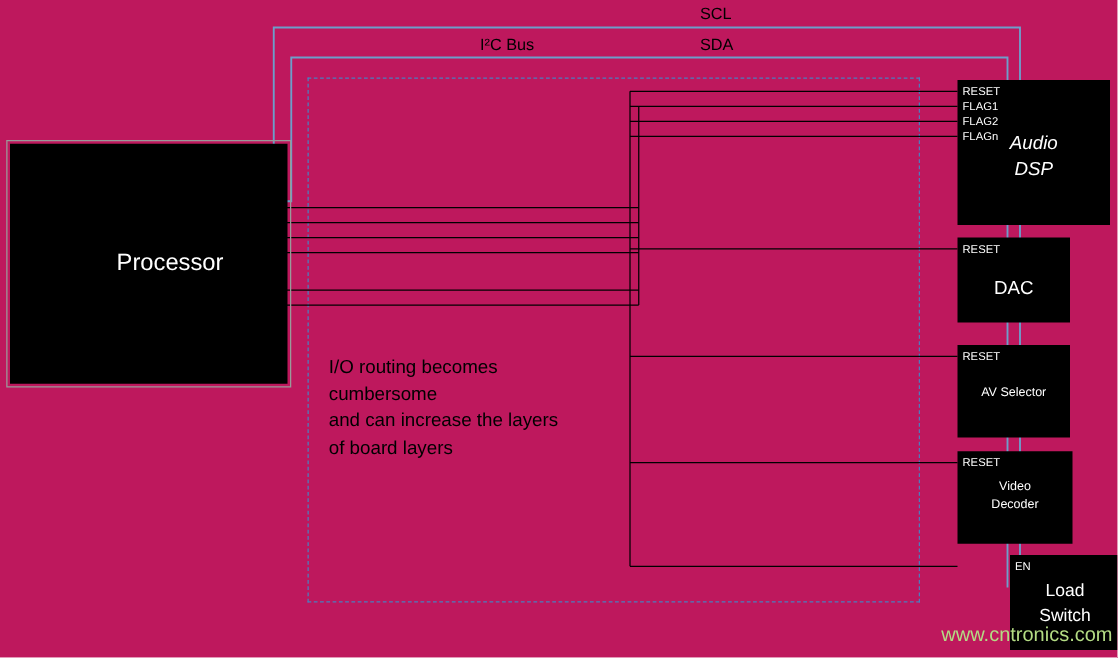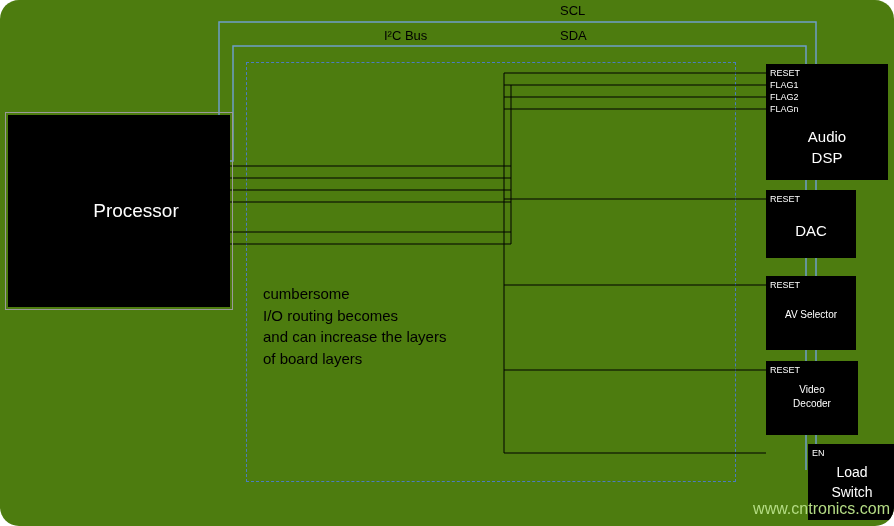--- a/index.html
+++ b/index.html
@@ -1,22 +1,21 @@
 <!DOCTYPE html>
 <html><head>
 <meta charset="utf-8">
 <style>
   html,body{margin:0;padding:0;background:#fff;}
   .canvas{
     position:relative;
     width:894px;height:526px;
-    background:#4d7c0f;
+    background:#be185d;
     font-family:"Liberation Sans", sans-serif;
     overflow:hidden;
-    border-radius:19px;
   }
   svg.wires{position:absolute;left:0;top:0;width:894px;height:526px;}
   .dashed-box{
     position:absolute;
     left:246px;top:62px;width:490px;height:420px;
     border:1.5px dashed #4a7dbf;
     box-sizing:border-box;
   }
   .bus-label{
     position:absolute;
@@ -110,21 +109,21 @@
     <span class="proc-label">Processor</span>
   </div>
 
   <div class="device" style="left:766px;top:64px;width:122px;height:116px;">
     <div class="pins">
       <div class="pin">RESET</div>
       <div class="pin">FLAG1</div>
       <div class="pin">FLAG2</div>
       <div class="pin">FLAGn</div>
     </div>
-    <div class="dev-name name-lg" style="top:62px;">
+    <div class="dev-name name-lg" style="top:40px;font-style:italic;">
       <span class="wrapbox" style="width:54px;">Audio DSP</span>
     </div>
   </div>
 
   <div class="device" style="left:766px;top:190px;width:90px;height:68px;">
     <div class="pins">
       <div class="pin">RESET</div>
     </div>
     <div class="dev-name name-lg" style="top:30px;">
       <span class="wrapbox" style="width:80px;">DAC</span>
@@ -152,21 +151,21 @@
   <div class="device" style="left:808px;top:444px;width:88px;height:76px;">
     <div class="pins">
       <div class="pin">EN</div>
     </div>
     <div class="dev-name name-md" style="top:18px;">
       <span class="wrapbox" style="width:48px;">Load Switch</span>
     </div>
   </div>
 
   <div class="note">
+    <div>I/O routing becomes</div>
     <div>cumbersome</div>
-    <div>I/O routing becomes</div>
     <div>and can increase the layers</div>
     <div>of board layers</div>
   </div>
 
   <div class="watermark">www.cntronics.com</div>
 
 </div>
 
 </body></html>

